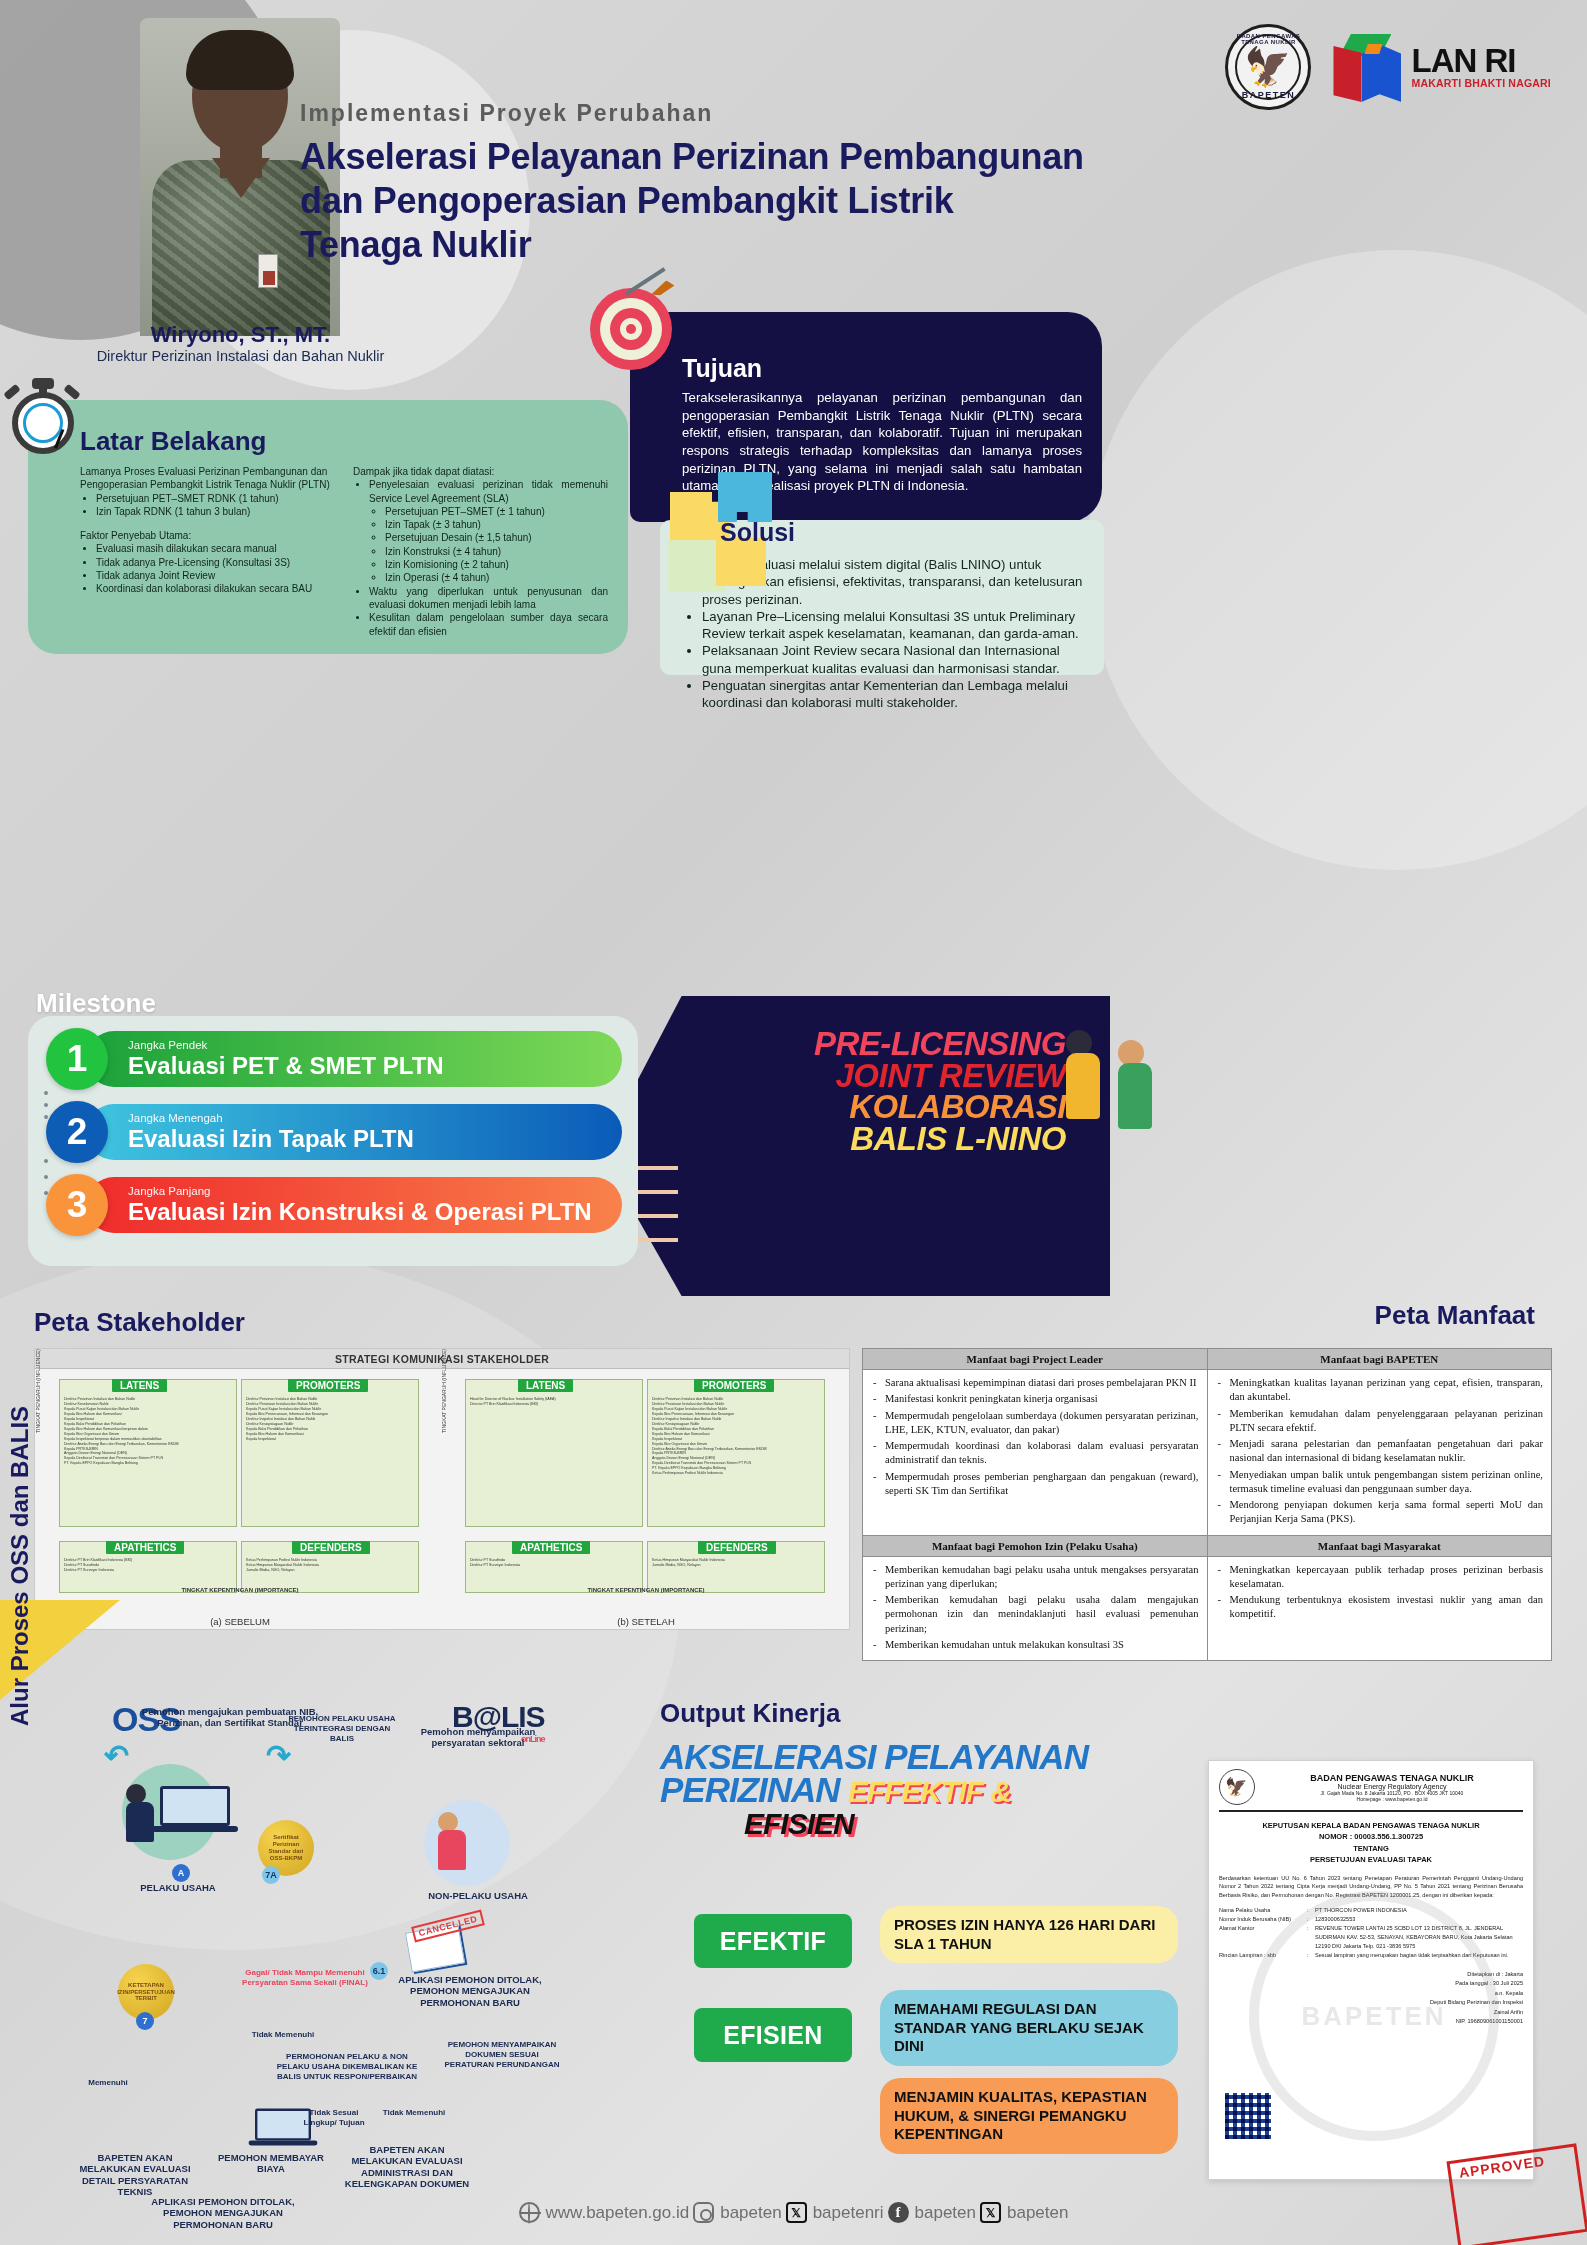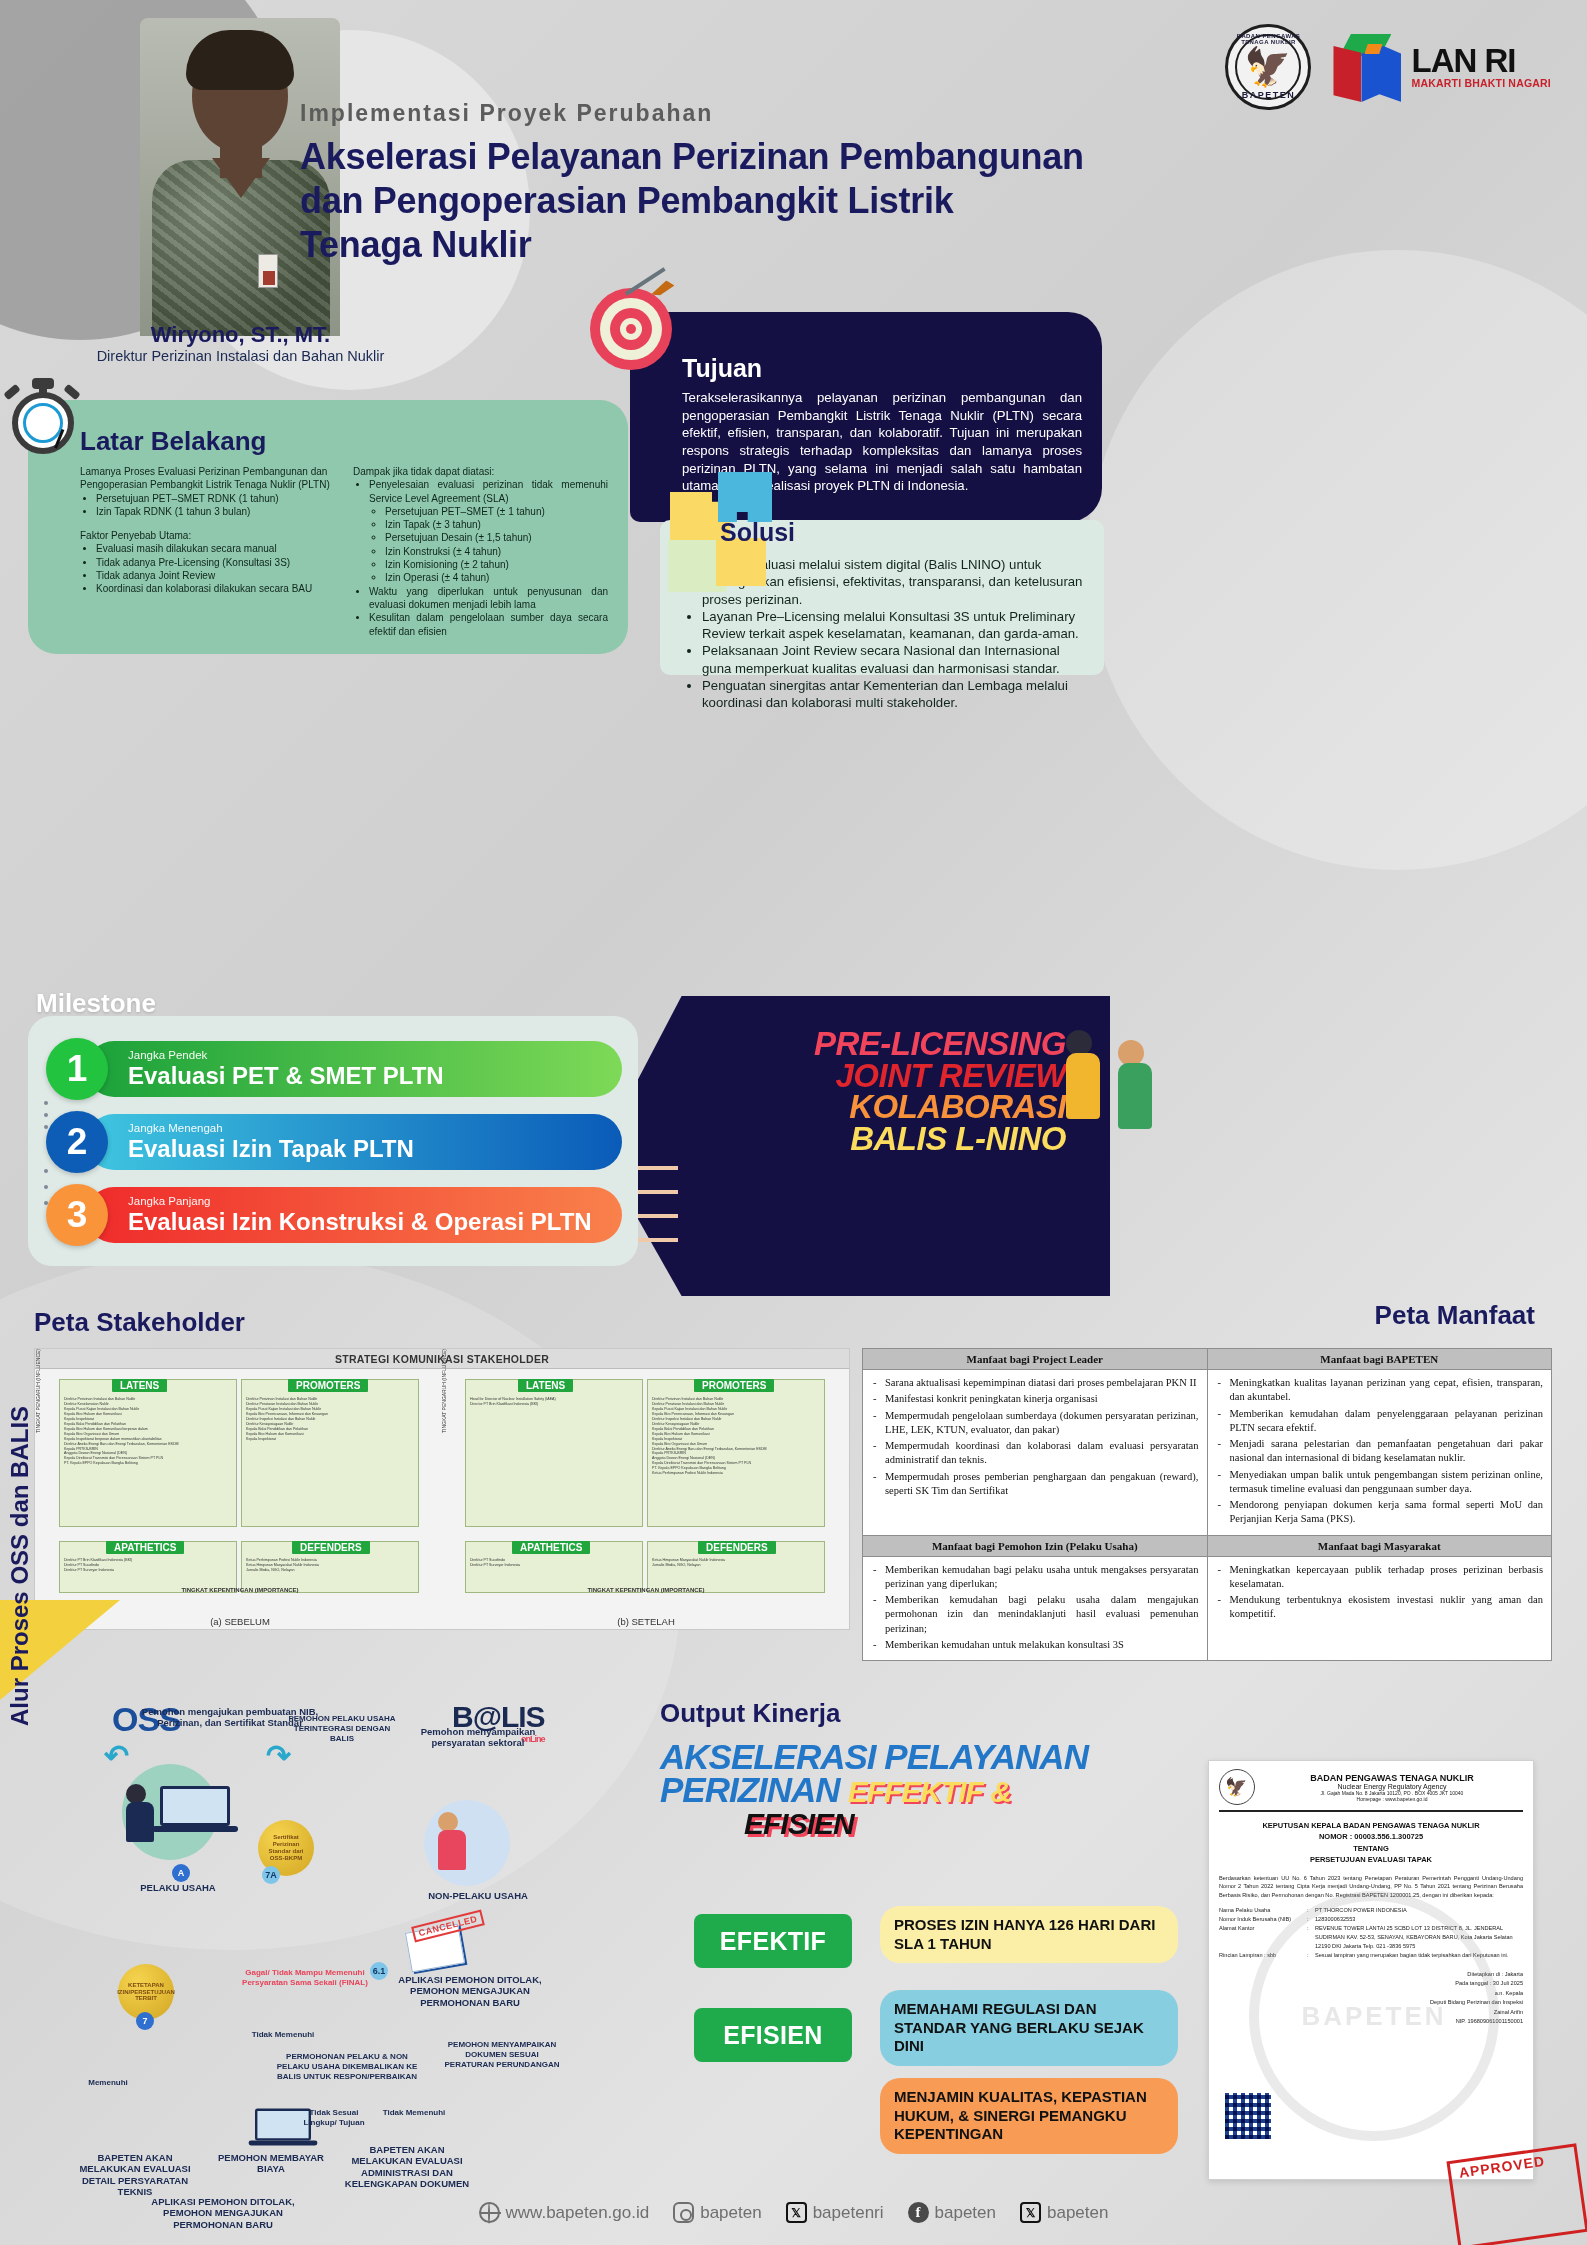--- a/index.html
+++ b/index.html
@@ -135,21 +135,21 @@
   .solusi ul{margin-left:16px;font-size:13.2px;line-height:1.31;color:#10261c;}
   .puz{position:absolute;width:60px;height:54px;}
   .puz.y{left:10px;top:-28px;background:#fbd965;clip-path:polygon(0 0,70% 0,70% 18%,88% 18%,88% 0,100% 0,100% 100%,0 100%);}
   .puz.c{left:58px;top:-48px;width:54px;height:50px;background:#4cb7dd;
       clip-path:polygon(0 0,100% 0,100% 100%,55% 100%,55% 80%,35% 80%,35% 100%,0 100%);}
   .puz.g{left:8px;top:20px;width:58px;height:52px;background:#d9ecc2;}
   .puz.y2{left:56px;top:18px;width:50px;height:48px;background:#fbd965;}
 
   
   .ms-wrap{position:absolute;left:28px;top:988px;width:610px;}
-  .ms-title{font-size:26px;font-weight:800;color:#fff;margin-left:8px;margin-bottom:10px;
+  .ms-title{font-size:26px;font-weight:800;color:#fff;margin-left:8px;margin-bottom:0;
      text-shadow:0 1px 3px rgba(0,0,0,.18);}
   .ms-panel{position:absolute;left:0;top:28px;width:610px;height:250px;background:#dfeae6;border-radius:24px;}
   .ms-row{position:relative;height:60px;margin-bottom:13px;display:flex;align-items:center;}
   .ms-num{width:62px;height:62px;border-radius:50%;color:#fff;font-size:37px;font-weight:800;
      display:flex;align-items:center;justify-content:center;flex:0 0 auto;z-index:3;
      box-shadow:0 2px 5px rgba(0,0,0,.2);}
   .ms-bar{margin-left:-22px;height:56px;flex:1;border-radius:28px;display:flex;flex-direction:column;
      justify-content:center;padding-left:42px;color:#fff;}
   .ms-bar .sm{font-size:11.5px;line-height:1;margin-bottom:1px;opacity:.95;}
   .ms-bar .bg{font-size:24px;font-weight:800;line-height:1.05;}
@@ -285,21 +285,21 @@
      background:
       repeating-linear-gradient(90deg,#1f3f8f 0 4px,#fff 4px 8px),
       repeating-linear-gradient(0deg,#1f3f8f 0 4px,#fff 4px 8px);
      background-blend-mode:multiply;}
   .approved{position:absolute;right:4px;bottom:4px;font-size:14px;font-weight:900;color:#d02020;
      border:3px solid #d02020;padding:2px 8px;transform:rotate(-8deg);letter-spacing:1px;
      font-family:"Liberation Sans",sans-serif;}
 
   
   .footer{position:absolute;left:0;bottom:22px;width:100%;display:flex;justify-content:center;
-     align-items:center;gap:24px;font-size:17px;color:#6f6f6f;}
+     align-items:center;gap:4px;font-size:17px;color:#6f6f6f;}
   .footer .it{display:flex;align-items:center;gap:6px;}
   .ficon{width:21px;height:21px;display:inline-block;position:relative;}
   .ic-globe{border:2px solid #6f6f6f;border-radius:50%;}
   .ic-globe::before{content:"";position:absolute;left:-1px;top:7.5px;width:21px;height:2px;background:#6f6f6f;}
   .ic-globe::after{content:"";position:absolute;left:7.5px;top:-1px;width:2px;height:21px;background:#6f6f6f;
      border-radius:50%;box-shadow:none;}
   .ic-ig{border:2px solid #6f6f6f;border-radius:6px;}
   .ic-ig::after{content:"";position:absolute;left:4.5px;top:4.5px;width:8px;height:8px;border:2px solid #6f6f6f;border-radius:50%;}
   .ic-x{border:2px solid #111;border-radius:4px;color:#111;font-size:12px;font-weight:900;
      display:flex;align-items:center;justify-content:center;}

